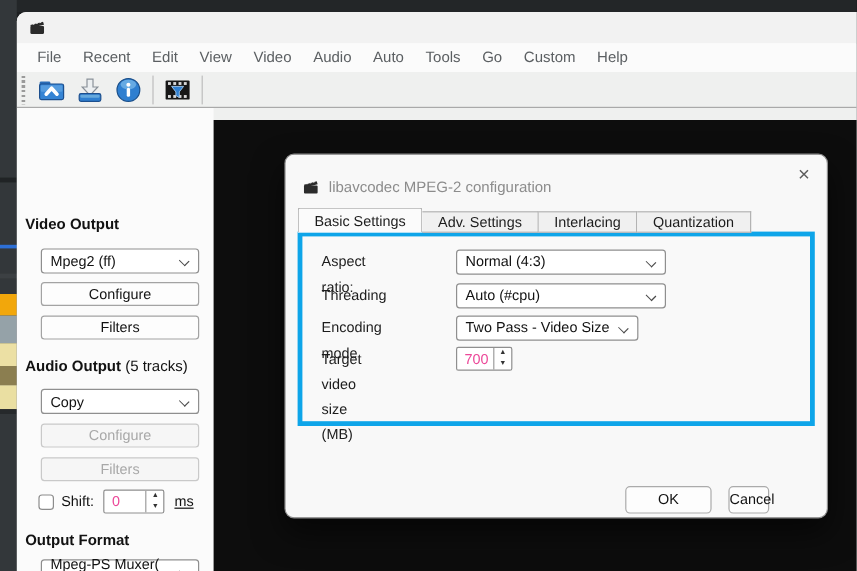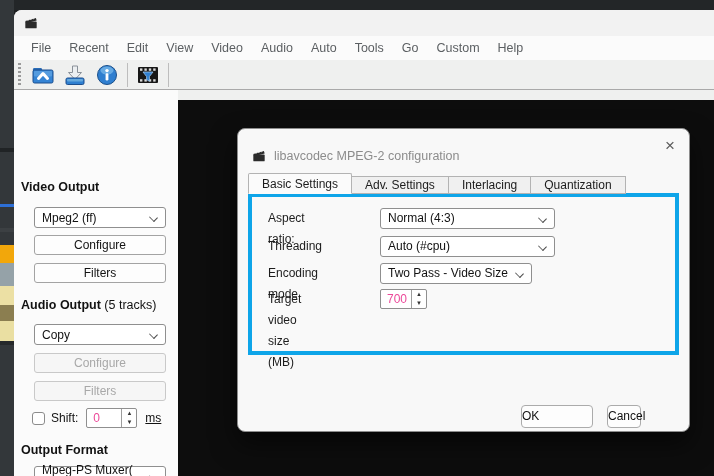--- a/index.html
+++ b/index.html
@@ -78,21 +78,21 @@
     border:4px solid #0ea5e9; background:#f9f9f9; z-index:1; }
 
   .frow { position:absolute; height:21px; }
   .flabel { position:absolute; left:16px; line-height:21px; color:#1c1c1c; }
   .fcombo { position:absolute; left:128px; height:21px; background:#fff; border:1px solid #8f8f8f;
     border-radius:3px; padding:0 22px 0 7px; line-height:19px; color:#121212; cursor:default; }
   .fcombo .chev { top:6px; }
   .fspin { position:absolute; left:128px; top:0; }
 
   .dlg-btn { position:absolute; height:23px; background:#fdfdfd; border:1px solid #ababab;
-    border-radius:4px; line-height:21px; color:#121212; cursor:default; }
+    border-radius:4px; text-align:center; line-height:21px; color:#121212; cursor:default; }
   .ok { left:283px; top:276px; width:72px; }
   .cancel { left:369px; top:276px; width:34px; }
 
   svg { display:block; }
 </style>
 </head>
 <body>
 
 <div class="desk-top"></div>
 <div class="desk-left">

